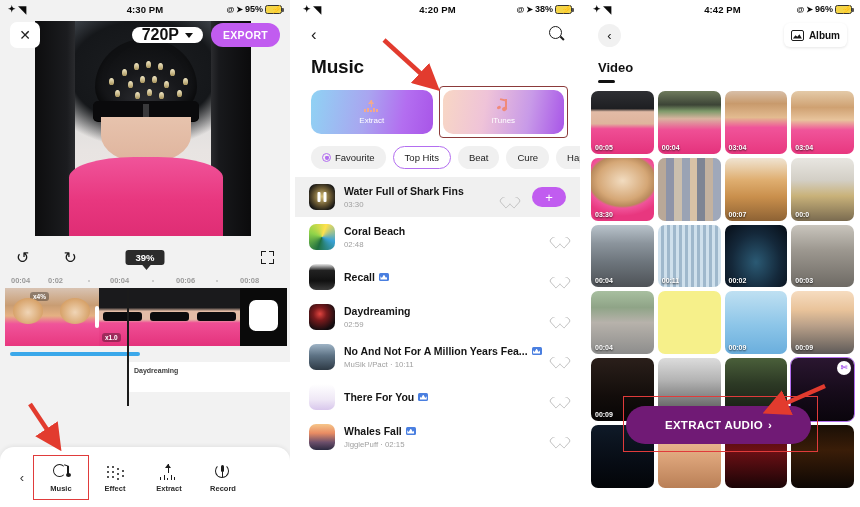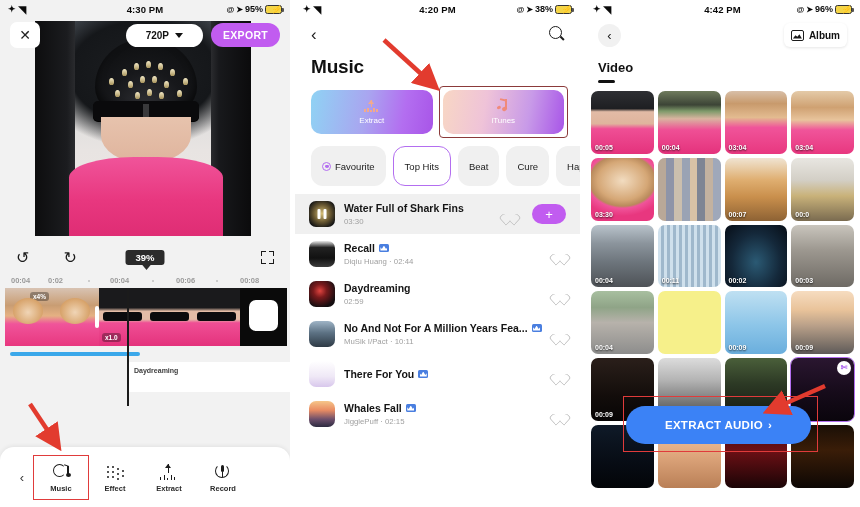--- a/index.html
+++ b/index.html
@@ -73,23 +73,23 @@
     background: linear-gradient(180deg,#f0549a,#e8377f 55%, #df2d74);
     border-radius: 42% 42% 0 0 / 26% 26% 0 0;
   }
   .topbar-p1 { position:absolute; left:0; right:0; top:0; height:34px; z-index:12; display:flex; align-items:center; padding:0 10px;}
   .close-chip {
     width: 30px; height: 26px; background: #fff; border-radius: 7px;
     display:flex; align-items:center; justify-content:center;
     font-size: 14px; color:#222; font-weight:400;
   }
   .res-chip {
-    margin-left:auto; height:23px; background:#fff; border-radius:12px;
-    display:flex; align-items:center; gap:6px; padding:0 20px;
-    font-size:10px; font-weight:700; color:#111;
+    margin-left:auto; height:16px; background:#fff; border-radius:12px;
+    display:flex; align-items:center; gap:6px; padding:0 10px;
+    font-size:16px; font-weight:700; color:#111;
   }
   .caret { width:0;height:0;border-left:4px solid transparent;border-right:4px solid transparent;border-top:5px solid #111;}
   .export-btn {
     margin-left:8px; height:24px; background:#c15cf0; border-radius:12px; color:#fff;
     display:flex;align-items:center;padding:0 12px;font-size:10.5px;font-weight:700;letter-spacing:.3px;
   }
   .ctrlrow { height:34px; display:flex; align-items:center; padding:0 16px; background:#f2f2f2; position:relative;}
   .icn { font-size:16px; color:#1b1b1b; }
   .undo { margin-right: 34px; }
   .zoom-badge {
@@ -179,21 +179,21 @@
   .ic-card-ext .arw{position:absolute;left:7px;top:0;width:1.4px;height:7px;background:#f3a98c;}
   .ic-card-ext .arwh{position:absolute;left:4.6px;top:0;width:0;height:0;border-left:3.2px solid transparent;border-right:3.2px solid transparent;border-bottom:4px solid #f3a98c;}
   .ic-card-ext .bar{position:absolute;bottom:1px;width:1.4px;background:#f3a98c;}
   .ic-note{position:relative;width:14px;height:14px;}
   .ic-note .h{position:absolute;left:9px;top:0;width:1.5px;height:10px;background:#f08a7a;}
   .ic-note .b1{position:absolute;left:5.4px;top:8px;width:5px;height:4px;background:#f08a7a;border-radius:50%;transform:rotate(-18deg);}
   .ic-note .b2{position:absolute;left:0.5px;top:6.5px;width:4px;height:3.4px;background:#f08a7a;border-radius:50%;transform:rotate(-18deg);}
   .ic-note .f{position:absolute;left:3.5px;top:0px;width:7px;height:1.5px;background:#f08a7a;transform:rotate(14deg);}
 
   .chips { display:flex; gap:7px; padding:12px 16px 8px; overflow:hidden;}
-  .chip { height:40px; border-radius:12px; background:#f0f0f0; display:flex;align-items:center;gap:4px;padding:0 11px;font-size:9.5px;color:#1b1b1b;flex:none;}
+  .chip { height:23px; border-radius:12px; background:#f0f0f0; display:flex;align-items:center;gap:4px;padding:0 11px;font-size:9.5px;color:#1b1b1b;flex:none;}
   .chip-active { background:#fff; border:1.3px solid #b36ef0; }
   .heart-out { width:9px;height:9px;border:1.5px solid #b36ef0;border-radius:50%;position:relative;}
   .heart-out:after{content:"";position:absolute;left:1.6px;top:2px;width:4px;height:3.5px;background:#b36ef0;border-radius:2px 2px 3px 3px;}
 
   .songlist { }
   .song { display:flex; align-items:center; gap:9px; padding:7px 14px; position:relative; }
   .song-sel { background:#f0f0f0; }
   .thumb { width:26px; height:26px; border-radius:7px; flex:none; position:relative; overflow:hidden; }
   .t1{background:radial-gradient(circle at 50% 48%, #d8c178 0%, #6b5a33 45%, #141414 80%);}
   .t2{background:conic-gradient(from 200deg,#1f6f3f,#8fd34a,#ffe14d,#3aa2d6,#1f6f3f);}
@@ -229,21 +229,21 @@
   .p3-title .u { width:17px;height:3px;background:#111;border-radius:2px;margin-top:4px;}
   .grid { display:grid; grid-template-columns:repeat(4,1fr); gap:4px; padding:8px 6px 0; }
   .cell { position:relative; width:100%; padding-top:100%; border-radius:7px; overflow:hidden; }
   .cell .bg { position:absolute; inset:0; }
   .dur { position:absolute; left:4px; bottom:3px; font-size:7px; color:#fff; font-weight:700; text-shadow:0 1px 2px rgba(0,0,0,.8);}
   .cell-sel { outline:1.6px solid #b36ef0; }
   .cut-badge { position:absolute; right:3px; top:3px; width:14px;height:14px;border-radius:50%;background:#fff;display:flex;align-items:center;justify-content:center;}
   .cut-badge .x{font-size:8px;color:#b36ef0;font-weight:700;line-height:1;}
   .extract-audio {
     position:absolute; left:41px; top:406px; width:185px; height:38px;
-    background:#3b82f6; border-radius:19px; color:#fff;
+    background:#701a75; border-radius:19px; color:#fff;
     display:flex; align-items:center; justify-content:center; gap:5px;
     font-size:11.5px; font-weight:700; letter-spacing:.3px; z-index:14;
   }
   .ea-hl { position:absolute; left:38px; top:396px; width:195px; height:56px; border:1.5px solid #e03b3b; z-index:13;}
   .p3-bottom { position:absolute; left:0;right:0;bottom:0;height:18px;background:#fff;}
 
   
   .arrow { position:absolute; z-index:40; pointer-events:none; }
 
   
@@ -538,29 +538,36 @@
             </div>
         </div>
         <div class="song-meta">
           <div class="song-name">Water Full of Shark Fins</div>
           <div class="song-sub">03:30</div>
         </div>
         <span class="heart-ic"></span>
         <div class="add-btn">+</div>
       </div>
 
+      <div class="song">
+        <div class="thumb t2"></div>
+        <div class="song-meta">
+          <div class="song-name">Coral Beach</div>
+          <div class="song-sub">02:48</div>
+        </div>
+        <span class="heart-ic"></span>
+      </div>
 
       <div class="song">
         <div class="thumb t3"></div>
         <div class="song-meta">
           <div class="song-name">
             <span>Recall</span>
             <span class="badge-vip"></span>
           </div>
-          <div class="song-sub">Diqiu Huang · 02:44</div>
         </div>
         <span class="heart-ic"></span>
       </div>
 
       <div class="song">
         <div class="thumb t4"></div>
         <div class="song-meta">
           <div class="song-name">Daydreaming</div>
           <div class="song-sub">02:59</div>
         </div>

